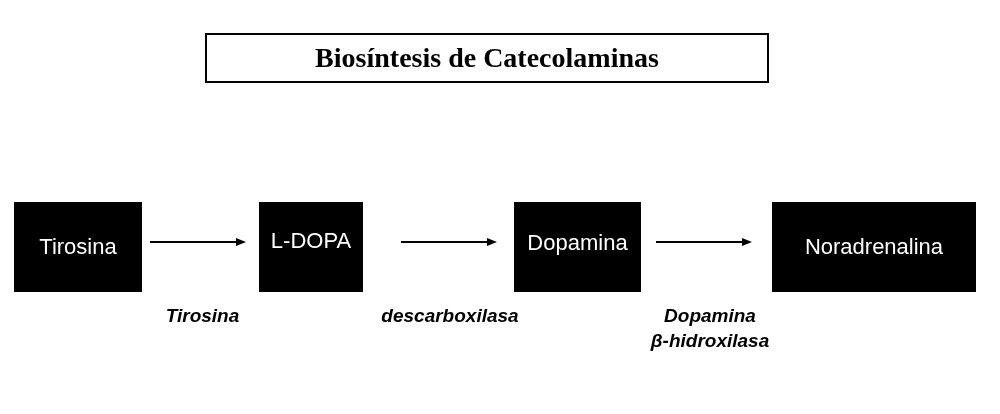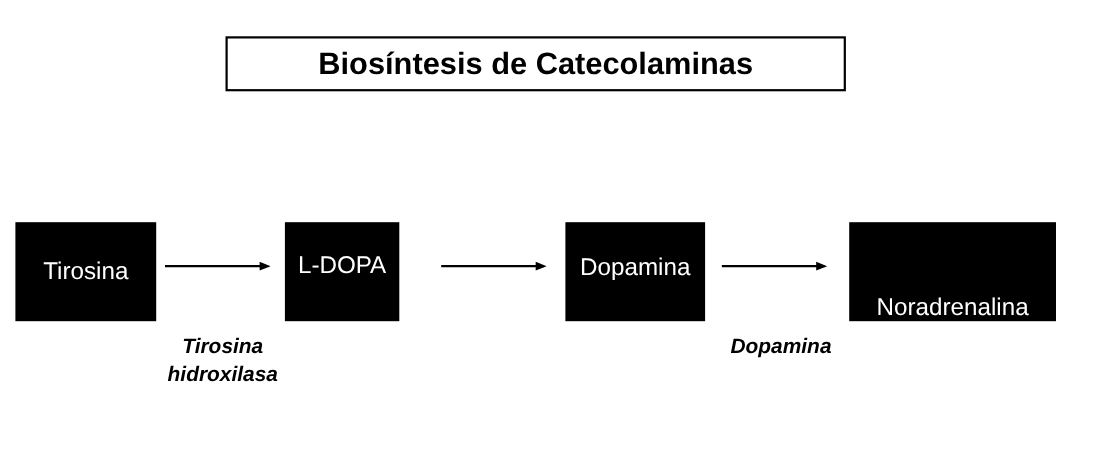--- a/index.html
+++ b/index.html
@@ -1,18 +1,18 @@
 <!DOCTYPE html>
 <html><head>
 <meta charset="utf-8">
 <style>
   html,body{margin:0;padding:0;background:#ffffff;}
   body{width:1000px;height:414px;position:relative;overflow:hidden;font-family:"Liberation Sans","DejaVu Sans",sans-serif;}
   .title-box{position:absolute;left:205px;top:33px;width:564px;height:50px;border:2px solid #000;box-sizing:border-box;display:flex;align-items:center;justify-content:center;}
-  .title-box span{font-weight:bold;font-size:28px;color:#000;}
+  .title-box span{font-weight:bold;font-size:28px;color:#000;font-family:Liberation Serif, serif;}
   .node{position:absolute;top:202px;height:90px;background:#000;color:#fff;font-size:22px;display:flex;justify-content:center;box-sizing:border-box;}
   .node span{display:block;}
   .arrow{position:absolute;top:236px;height:12px;}
   .enzyme{position:absolute;top:303px;text-align:center;font-weight:bold;font-style:italic;font-size:19px;line-height:25px;color:#000;}
 </style>
 </head>
 <body>
 
 <div class="title-box">
   <span>Biosíntesis de Catecolaminas</span>
@@ -20,38 +20,39 @@
 
 <div class="node" style="left:14px;width:128px;align-items:center;">
   <span>Tirosina</span>
 </div>
 <div class="node" style="left:259px;width:104px;align-items:flex-start;padding-top:26px;">
   <span>L-DOPA</span>
 </div>
 <div class="node" style="left:514px;width:127px;align-items:flex-start;padding-top:28px;">
   <span>Dopamina</span>
 </div>
-<div class="node" style="left:772px;width:188px;align-items:flex-end;">
+<div class="node" style="left:772px;width:204px;align-items:center;">
   <span>Noradrenalina</span>
 </div>
 
 <svg class="arrow" style="left:150px;width:96px;" viewBox="0 0 96 12">
   <line x1="0" y1="6" x2="88" y2="6" stroke="#000" stroke-width="2"></line>
   <polygon points="86,2 96,6 86,10" fill="#000"></polygon>
 </svg>
 <svg class="arrow" style="left:401px;width:96px;" viewBox="0 0 96 12">
   <line x1="0" y1="6" x2="88" y2="6" stroke="#000" stroke-width="2"></line>
   <polygon points="86,2 96,6 86,10" fill="#000"></polygon>
 </svg>
 <svg class="arrow" style="left:656px;width:96px;" viewBox="0 0 96 12">
   <line x1="0" y1="6" x2="88" y2="6" stroke="#000" stroke-width="2"></line>
   <polygon points="86,2 96,6 86,10" fill="#000"></polygon>
 </svg>
 
 <div class="enzyme" style="left:130px;width:145px;">
   <div>Tirosina</div>
-  <div>hidroxilasa</div>
 </div>
 <div class="enzyme" style="left:365px;width:170px;">
+  <div>descarboxilasa</div>
 </div>
 <div class="enzyme" style="left:630px;width:160px;">
   <div>Dopamina</div>
+  <div>β-hidroxilasa</div>
 </div>
 
 </body></html>

